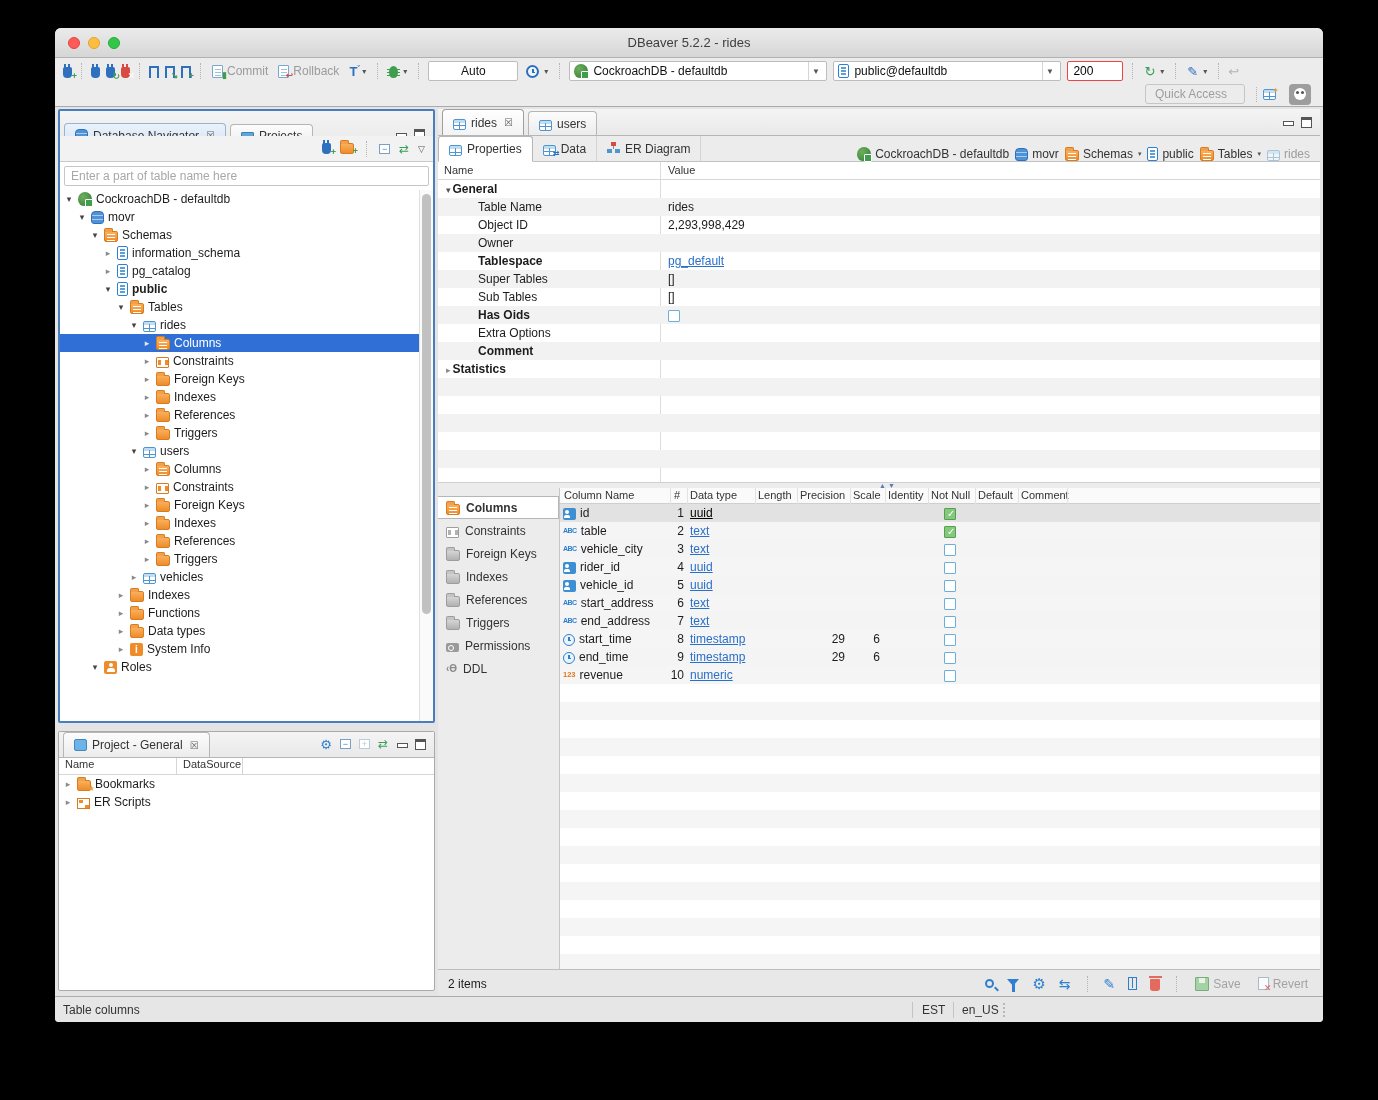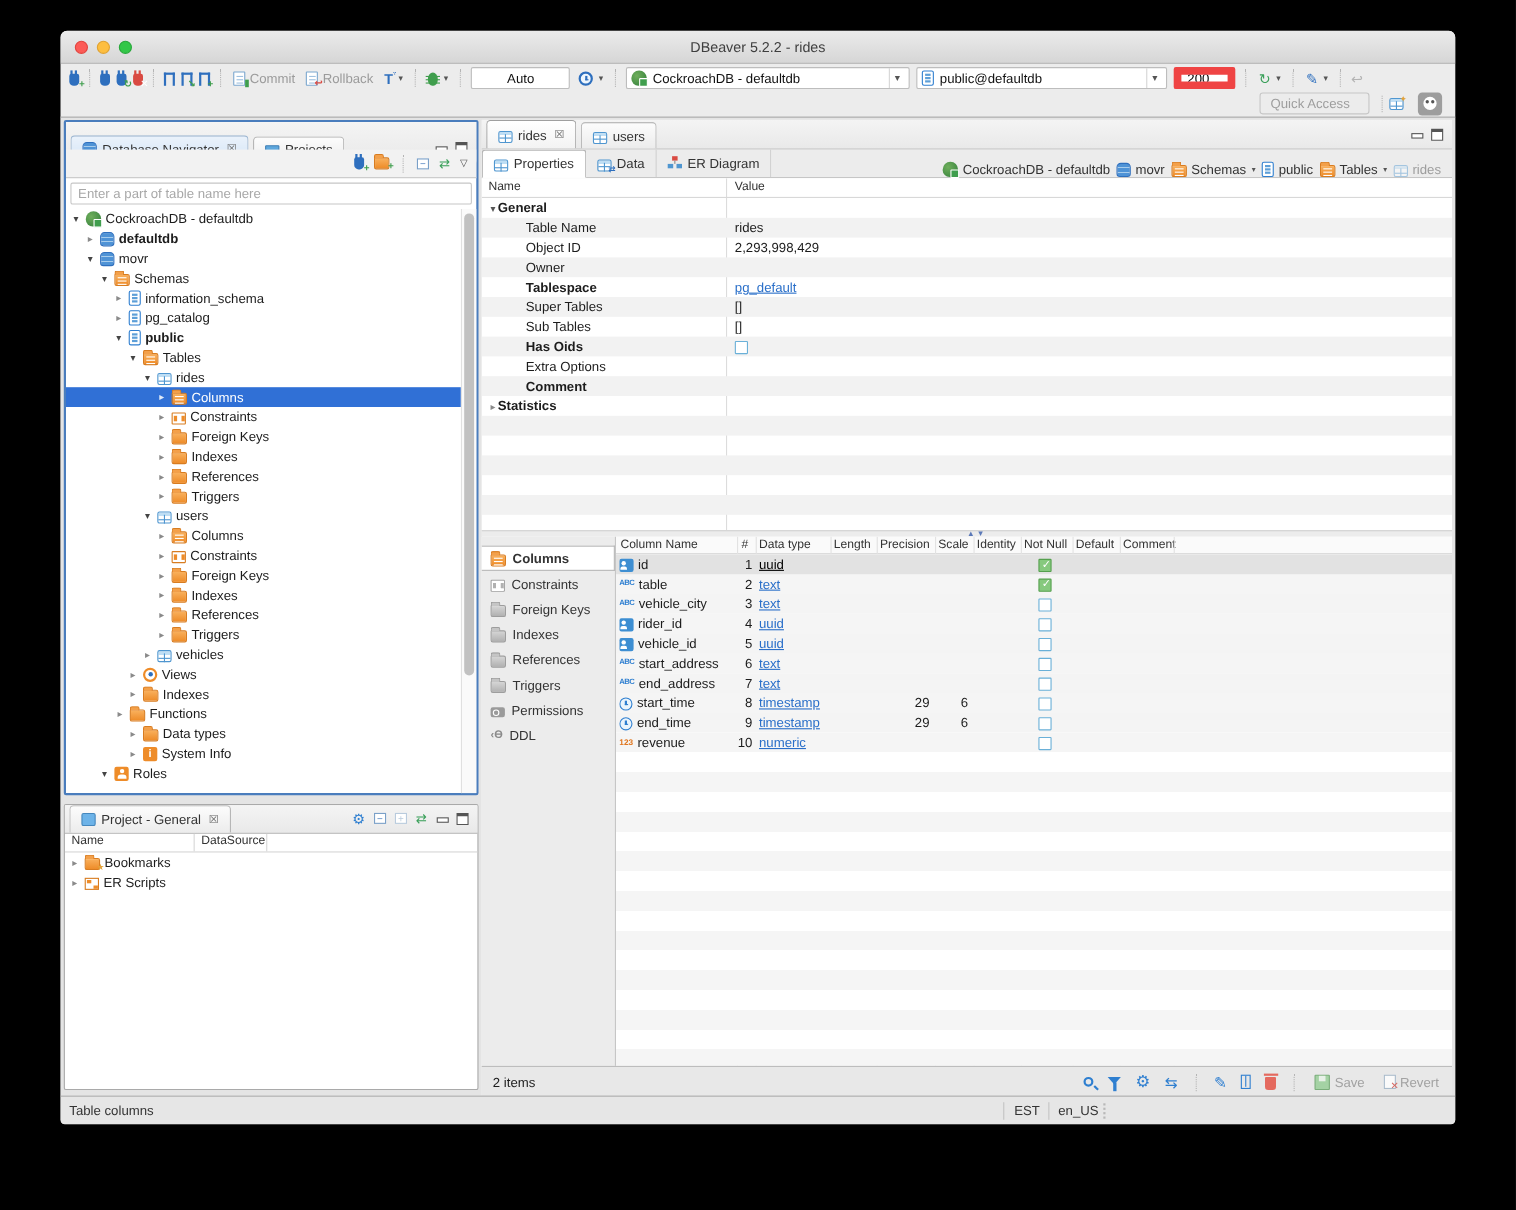--- a/index.html
+++ b/index.html
@@ -18,21 +18,21 @@
   
   .toolbar { position:absolute; left:0; top:30px; width:100%; height:26px; display:flex; align-items:center; padding-left:8px; gap:6px; }
   .toolbar2 { position:absolute; left:0; top:56px; width:100%; height:22px; }
   .tsep { width:0; height:16px; border-left:1px dotted #b4b4b4; margin:0 3px; }
   .tbtn { display:flex; align-items:center; gap:4px; height:22px; padding:0 2px; }
   .tbtn .lbl { color:#9b9b9b; font-size:12px; }
   .dd { font-size:8px; color:#555; margin-left:1px; }
   .combo { height:20px; background:#fff; border:1px solid #bdbdbd; border-radius:2px; display:flex; align-items:center; padding:0 4px; gap:5px; }
   .combo .cv { flex:1; font-size:12px; color:#111; }
   .combo .cdd { width:14px; height:100%; border-left:1px solid #d5d5d5; display:flex; align-items:center; justify-content:center; font-size:8px; color:#555; }
-  .numfield { height:20px; width:56px; background:#fff; border:7px solid #ef4444; border-radius:2px; font-size:12px; padding:0 5px; font-family:inherit; }
+  .numfield { height:20px; width:56px; background:#fff; border:1px solid #ef4444; border-radius:2px; font-size:12px; padding:0 5px; font-family:inherit; }
   .qa-input { position:absolute; right:78px; top:0; width:100px; height:20px; border:1px solid #c6c6c6; border-radius:3px; background:transparent; color:#9d9d9d; font-size:12px; padding:0 9px; font-family:inherit; }
   .qa-input::placeholder { color:#9d9d9d; }
 
   
   .ig { display:inline-block; position:relative; flex:none; }
   .plug { width:9px; height:11px; background:#2e6fbe; border-radius:2px 2px 4px 4px; margin-top:3px; }
   .plug::before { content:""; position:absolute; top:-3px; left:1px; width:2px; height:4px; background:#2e6fbe; box-shadow:4px 0 0 #2e6fbe; }
   .plug.red { background:#d94a42; }
   .plug.red::before { background:#d94a42; box-shadow:4px 0 0 #d94a42; }
   .badge { position:absolute; right:-5px; bottom:-3px; font-size:9px; font-weight:bold; line-height:1; }
@@ -326,25 +326,20 @@
         <span class="glyph" style="color:#3aa05a; font-size:12px">⇄</span>
         <span style="font-size:9px; color:#555">▽</span>
       </div>
       <input class="nav-filter" placeholder="Enter a part of table name here" style="">
       <div class="tree">
         <div class="trow" style="padding-left:4px">
             <span class="ar d"></span>
             <span class="ig conn-ic"></span>
             <span class="tl2">CockroachDB - defaultdb</span>
           </div>
-        <div class="trow b" style="padding-left:17px">
-            <span class="ar r"></span>
-            <span class="ig db-ic"></span>
-            <span class="tl2">defaultdb</span>
-          </div>
         <div class="trow" style="padding-left:17px">
             <span class="ar d"></span>
             <span class="ig db-ic"></span>
             <span class="tl2">movr</span>
           </div>
         <div class="trow" style="padding-left:30px">
             <span class="ar d"></span>
             <span class="ig folder-ic lines"></span>
             <span class="tl2">Schemas</span>
           </div>
@@ -438,29 +433,24 @@
             <span class="ig folder-ic"></span>
             <span class="tl2">Triggers</span>
           </div>
         <div class="trow" style="padding-left:69px">
             <span class="ar r"></span>
             <span class="ig table-ic"></span>
             <span class="tl2">vehicles</span>
           </div>
         <div class="trow" style="padding-left:56px">
             <span class="ar r"></span>
-            <span class="ig eye-ic"></span>
-            <span class="tl2">Views</span>
+            <span class="ig folder-ic"></span>
+            <span class="tl2">Indexes</span>
           </div>
         <div class="trow" style="padding-left:56px">
-            <span class="ar r"></span>
-            <span class="ig folder-ic"></span>
-            <span class="tl2">Indexes</span>
-          </div>
-        <div class="trow" style="padding-left:44px">
             <span class="ar r"></span>
             <span class="ig folder-ic"></span>
             <span class="tl2">Functions</span>
           </div>
         <div class="trow" style="padding-left:56px">
             <span class="ar r"></span>
             <span class="ig folder-ic"></span>
             <span class="tl2">Data types</span>
           </div>
         <div class="trow" style="padding-left:56px">

